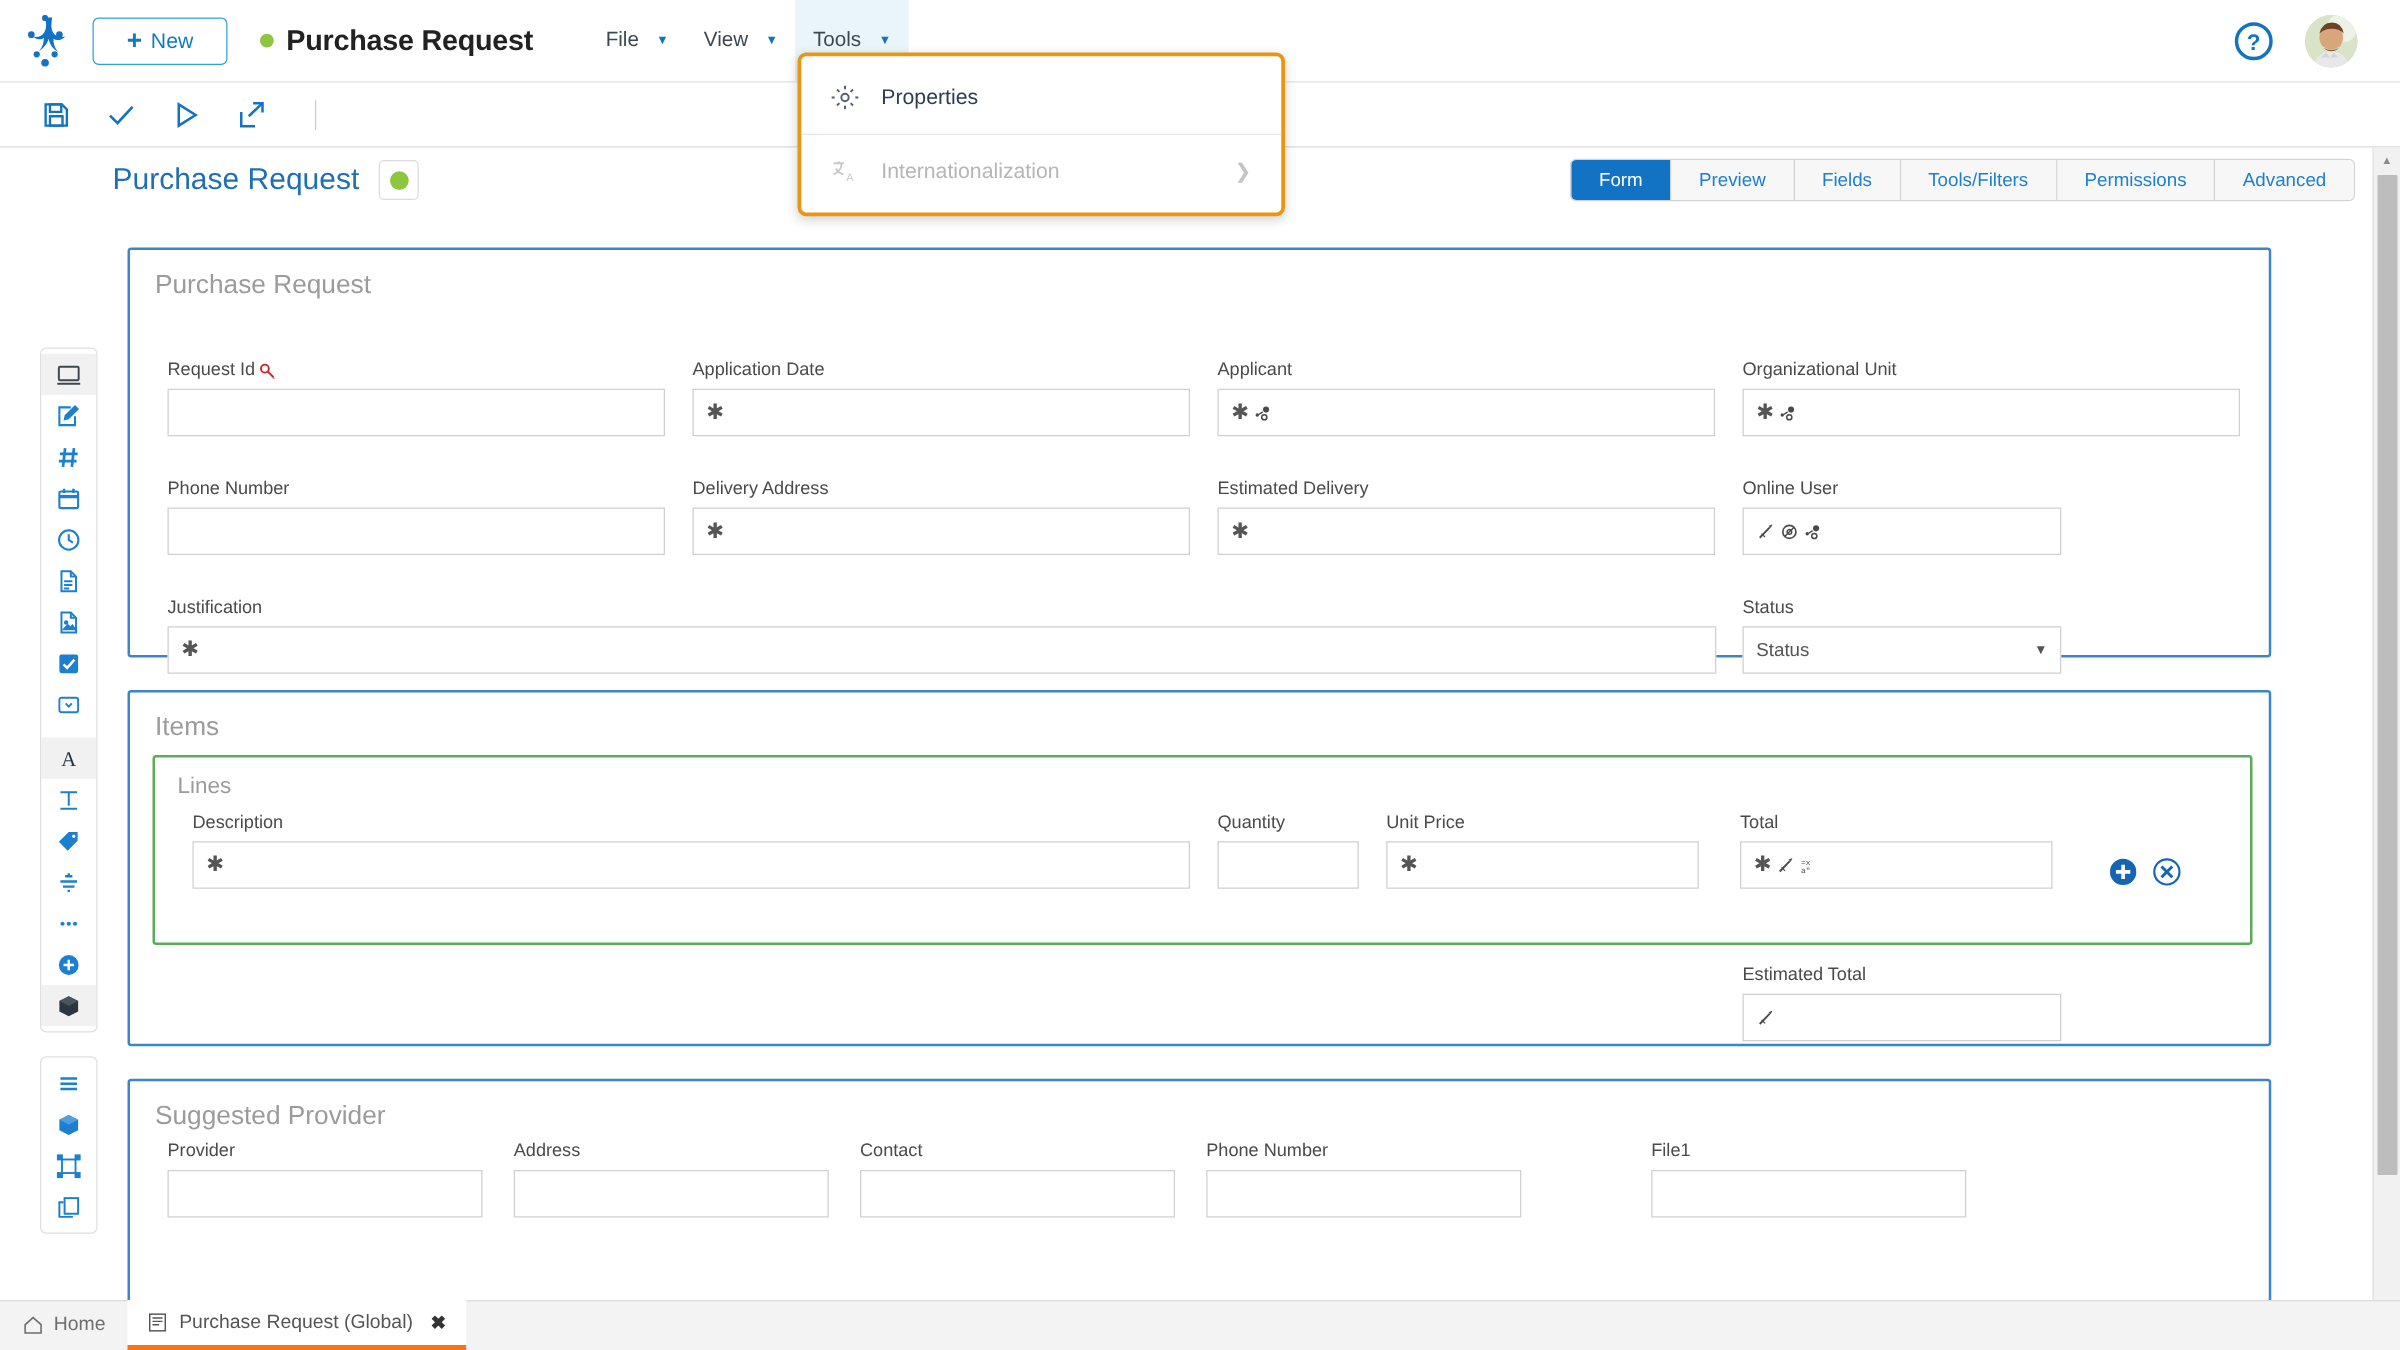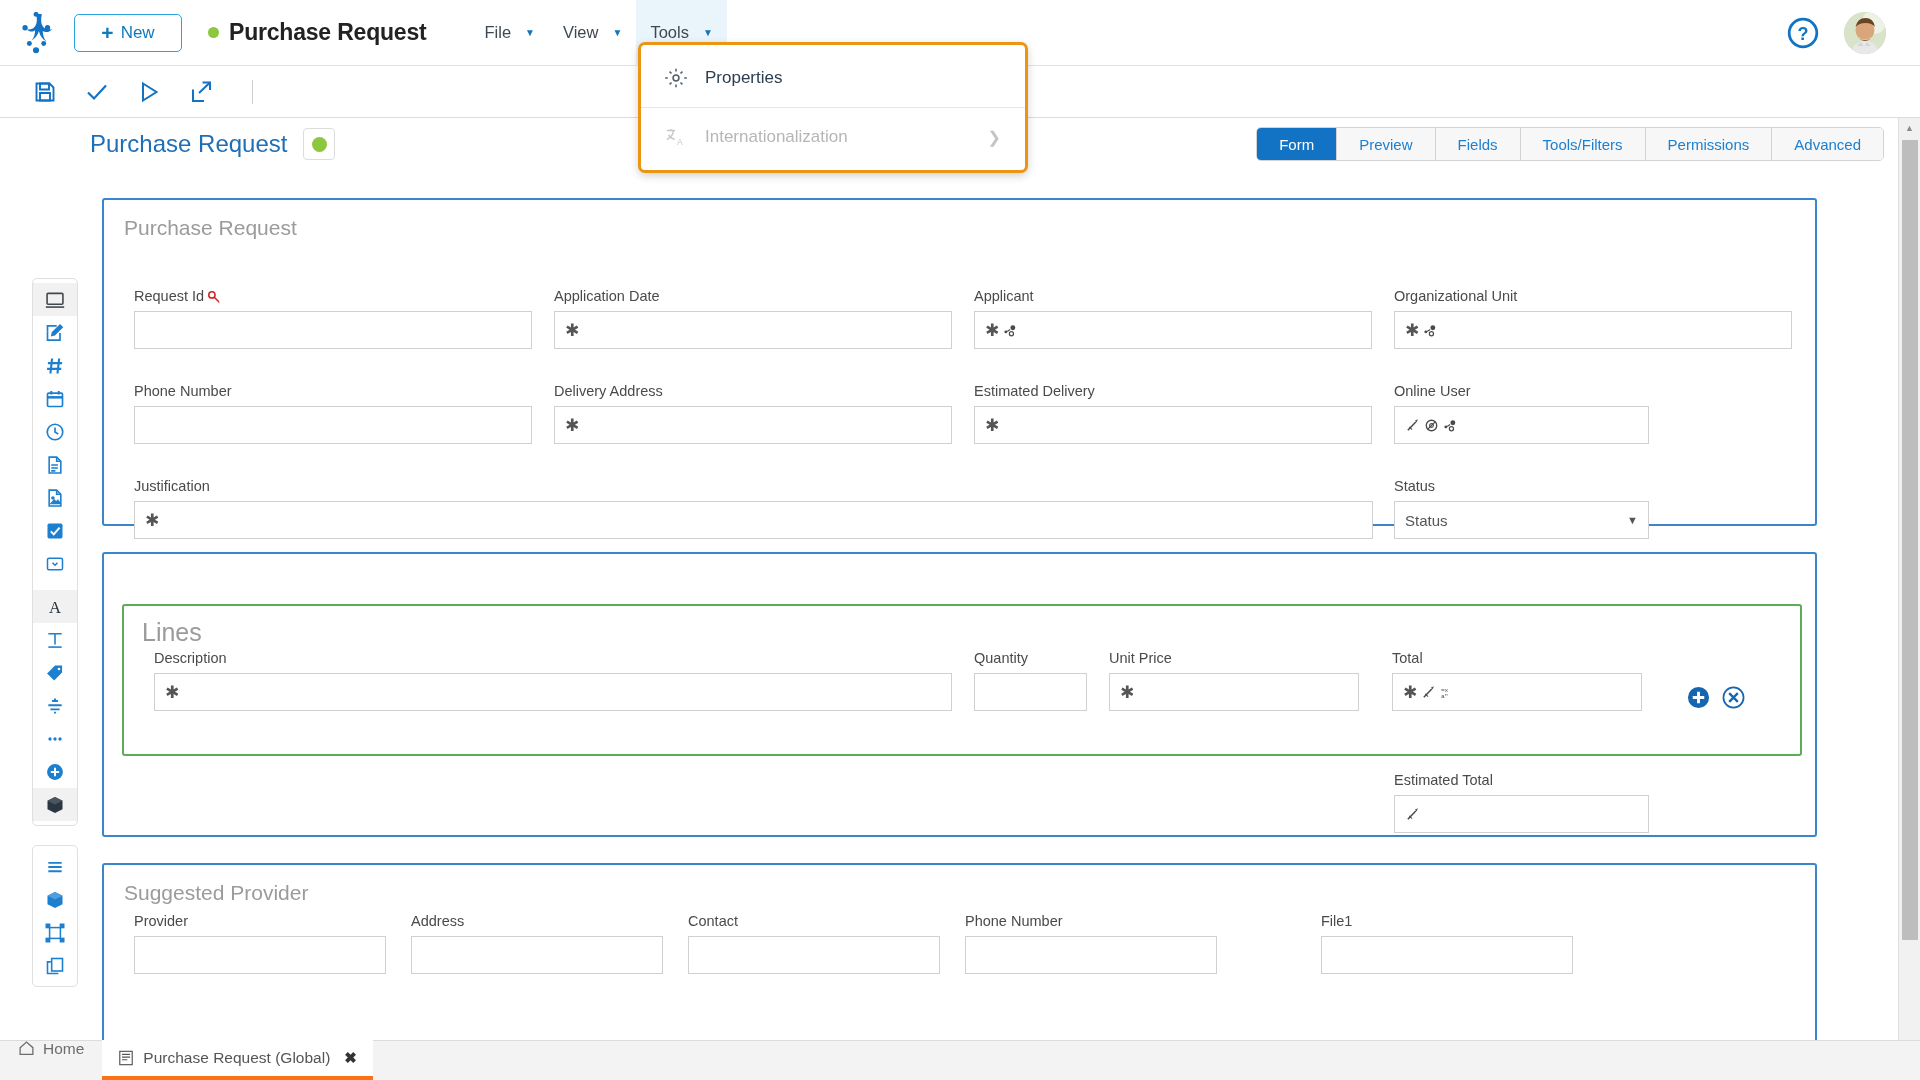--- a/index.html
+++ b/index.html
@@ -135,21 +135,21 @@
   .sel-box {
     border: 1px solid #d0d0d0; background: #fff; height: 38px;
     display: flex; align-items: center; padding: 0 10px;
     font-size: 15px; color: #555; justify-content: space-between;
   }
   .req { font-size: 17px; color: #555; line-height: 1; font-family: "DejaVu Sans", sans-serif; }
 
   .subsection {
     position: absolute; border: 2px solid #5cab57; border-radius: 3px; background: #fff;
   }
-  .sub-title { font-size: 25px; color: #9b9b9b; padding: 12px 0 0 18px; }
+  .sub-title { font-size: 18px; color: #9b9b9b; padding: 12px 0 0 18px; }
 
   .circ-btn { width: 23px; height: 23px; cursor: pointer; }
 
   
   .vscroll {
     position: absolute; right: 0; top: 118px; width: 22px; height: 922px;
     background: #f1f1f1; border-left: 1px solid #e0e0e0; z-index: 25;
   }
   .vscroll .arrow-up {
     height: 20px; display: flex; align-items: center; justify-content: center;
@@ -159,21 +159,21 @@
     position: absolute; top: 22px; left: 3px; width: 16px; height: 800px;
     background: #bdbdbd; border-radius: 1px;
   }
 
   
   .taskbar {
     position: absolute; bottom: 0; left: 0; width: 1920px; height: 40px;
     background: #f3f3f3; border-top: 1px solid #dcdcdc; display: flex; align-items: flex-end; z-index: 50;
   }
   .tb-home {
-    display: flex; align-items: flex-start; gap: 8px; padding: 0 18px; height: 40px;
+    display: flex; align-items: center; gap: 8px; padding: 0 18px; height: 40px;
     font-size: 15.5px; color: #6d6d6d; cursor: pointer;
   }
   .tb-tab {
     display: flex; align-items: center; gap: 9px; padding: 0 16px; height: 40px;
     font-size: 15.5px; color: #555; background: #fff; cursor: pointer;
     border-bottom: 4px solid #f97316; position: relative;
   }
   .tb-close { font-size: 15px; color: #333; margin-left: 5px; font-weight: 700; cursor: pointer; }
 </style>
 </head>
@@ -547,20 +547,21 @@
           <div class="sel-box">
             <span>Status</span>
             <span style="font-size:11px;color:#555;">▼</span>
           </div>
         </div>
 
       </div>
     </div>
 
     <div class="section" style="left:102px; top:382px; width:1715px; height:285px;">
+      <div class="section-title">Items</div>
 
       <div class="subsection" style="left:18px; top:50px; width:1680px; height:152px;">
         <div class="sub-title">Lines</div>
 
         <div class="field" style="left:30px; top:44px; width:798px;">
           <div class="flabel">Description</div>
           <div class="fbox">
             <span class="req">✱</span>
           </div>
         </div>

